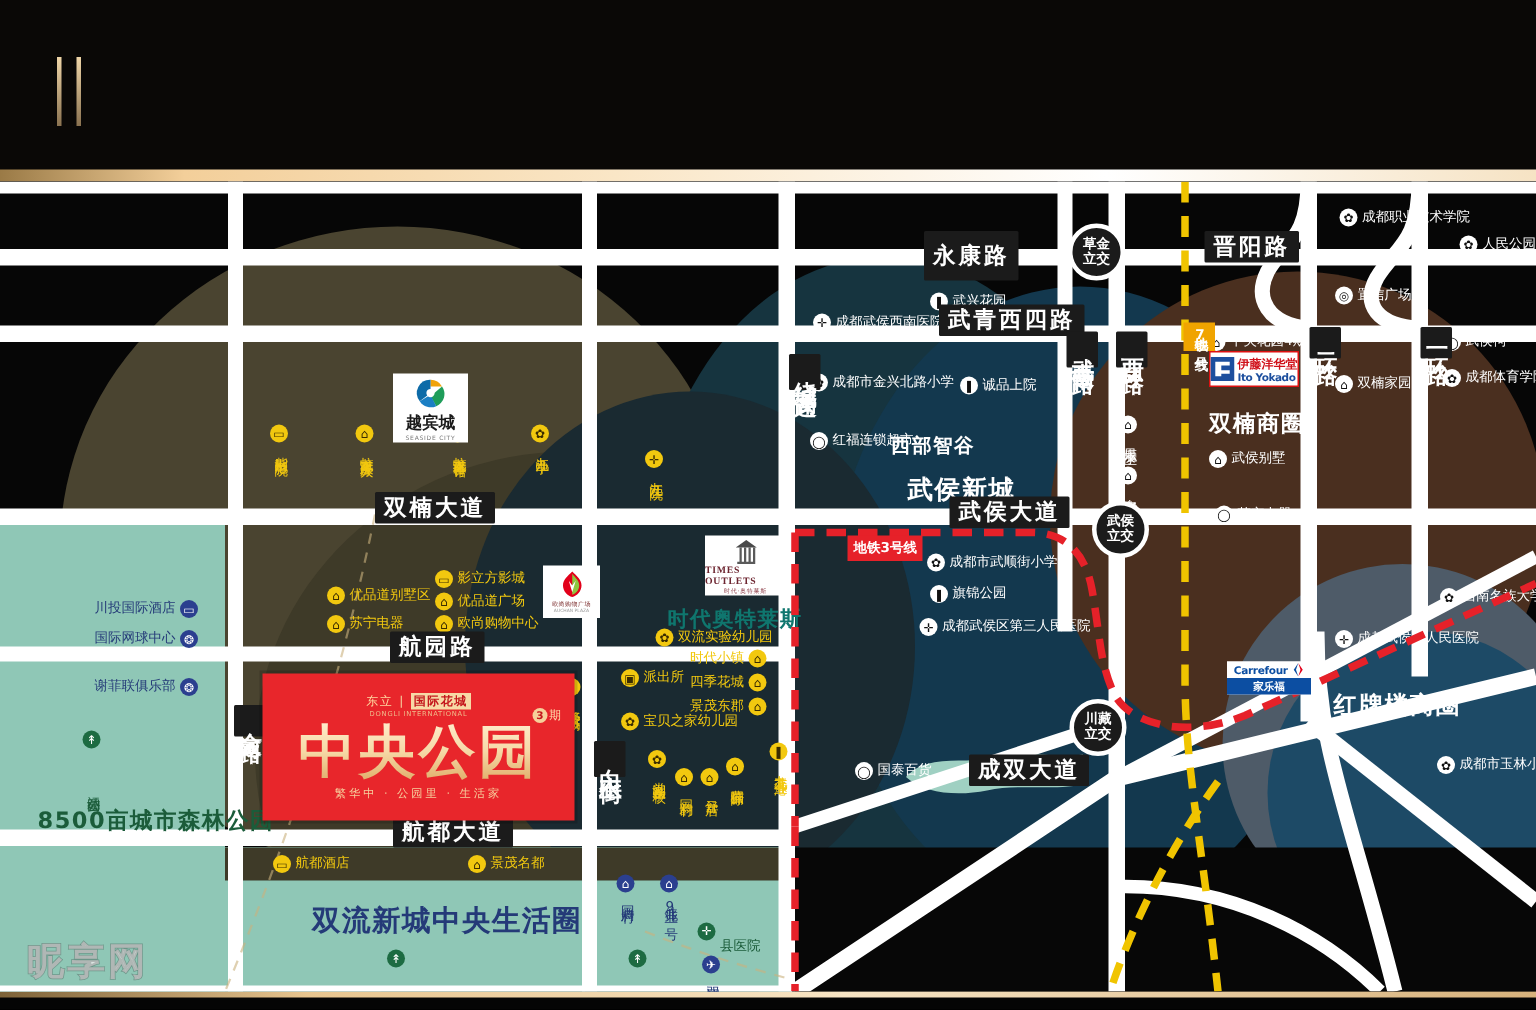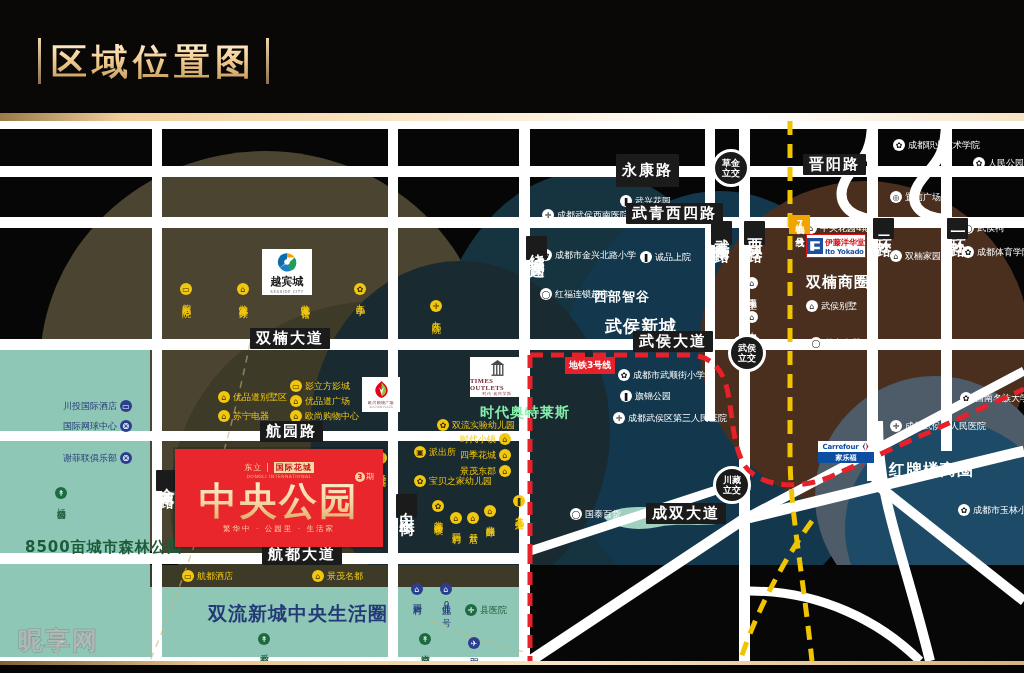--- a/index.html
+++ b/index.html
@@ -53,21 +53,21 @@
   .poi.vtxt .txt{writing-mode:vertical-rl;text-orientation:upright;letter-spacing:1px;}
 
   .pin.y{background:#f2c80f;color:#3a2c00;}
   .pin.w{background:#fff;color:#111;}
   .pin.b{background:#2b3f8f;color:#fff;}
   .pin.g{background:#1d6b42;color:#fff;}
 
   .t-y{color:#f2c80f;}
   .t-w{color:#ffffff;}
   .t-b{color:#243a78;}
-  .t-g{color:#1b5c3a;}
+  .t-g{color:#1b5c3a;margin-top:22px;}
 
   
   .dlabel{position:absolute;font-weight:700;white-space:nowrap;z-index:36;}
   .metro-tag{position:absolute;color:#fff;font-size:9px;font-weight:700;padding:2px 4px;
              white-space:nowrap;z-index:44;}
   .metro-tag.v{writing-mode:vertical-rl;text-orientation:upright;letter-spacing:1px;}
 
   
   .logo{position:absolute;background:#fff;z-index:45;display:flex;flex-direction:column;
         align-items:center;justify-content:center;}
@@ -96,21 +96,20 @@
   .idtext{position:absolute;right:18px;bottom:17px;color:#e9e9e9;font-size:11px;z-index:80;letter-spacing:.3px;}
 </style>
 </head>
 <body>
 
 <div id="root">
 
   <div class="header">
     <div class="title-wrap">
       <div class="tbar"></div>
-      <div class="title">区域位置图</div>
       <div class="tbar"></div>
     </div>
   </div>
   <div class="gold-rule"></div>
   <div class="gold-rule-bottom"></div>
 
   <div class="map">
 
     <div class="blob" style="left:40px;top:30px;width:450px;height:430px;background:#4a4430;"></div>
     <div class="blob" style="left:170px;top:180px;width:420px;height:400px;background:#3e3a28;"></div>
@@ -449,21 +448,21 @@
           <span class="pin g">✛</span>
           <span class="txt t-g">县医院</span>
         </div>
       </div>
 
     <div id="dlabel-layer">
         <div class="dlabel" style="left: 594px; top: 167px; font-size: 13px; color: rgb(255, 255, 255); letter-spacing: 1px;">西部智谷</div>
         <div class="dlabel" style="left: 605px; top: 194px; font-size: 17px; color: rgb(255, 255, 255); letter-spacing: 1px;">武侯新城</div>
         <div class="dlabel" style="left: 806px; top: 152px; font-size: 15px; color: rgb(255, 255, 255); letter-spacing: 1px;">双楠商圈</div>
         <div class="dlabel" style="left: 889px; top: 339px; font-size: 16px; color: rgb(255, 255, 255); letter-spacing: 1px;">红牌楼商圈</div>
-        <div class="dlabel" style="left: 445px; top: 283px; font-size: 14px; color: #86efac; letter-spacing: 1px; margin-left: 35px;">时代奥特莱斯</div>
+        <div class="dlabel" style="left: 445px; top: 283px; font-size: 14px; color: #0f766e; letter-spacing: 1px;">时代奥特莱斯</div>
         <div class="dlabel" style="left: 25px; top: 417px; font-size: 15px; color: rgb(27, 92, 58); letter-spacing: 1px;">8500亩城市森林公园</div>
         <div class="dlabel" style="left: 208px; top: 480px; font-size: 19px; color: rgb(36, 58, 120); letter-spacing: 1px;">双流新城中央生活圈</div>
       </div>
 
     <div class="logo" style="left:262px;top:128px;width:50px;height:46px;">
       <svg width="22" height="22" viewBox="0 0 40 40">
         <path d="M20 3a17 17 0 1 0 0 34 17 17 0 0 0 0-34z" fill="#fff"></path>
         <path d="M20 4a16 16 0 0 1 14 8H20z" fill="#f0a30a"></path>
         <path d="M34 12a16 16 0 0 1-7 24l-7-12z" fill="#1f9d5a"></path>
         <path d="M27 36a16 16 0 0 1-20-6l13-8z" fill="#1b7fc4"></path>

